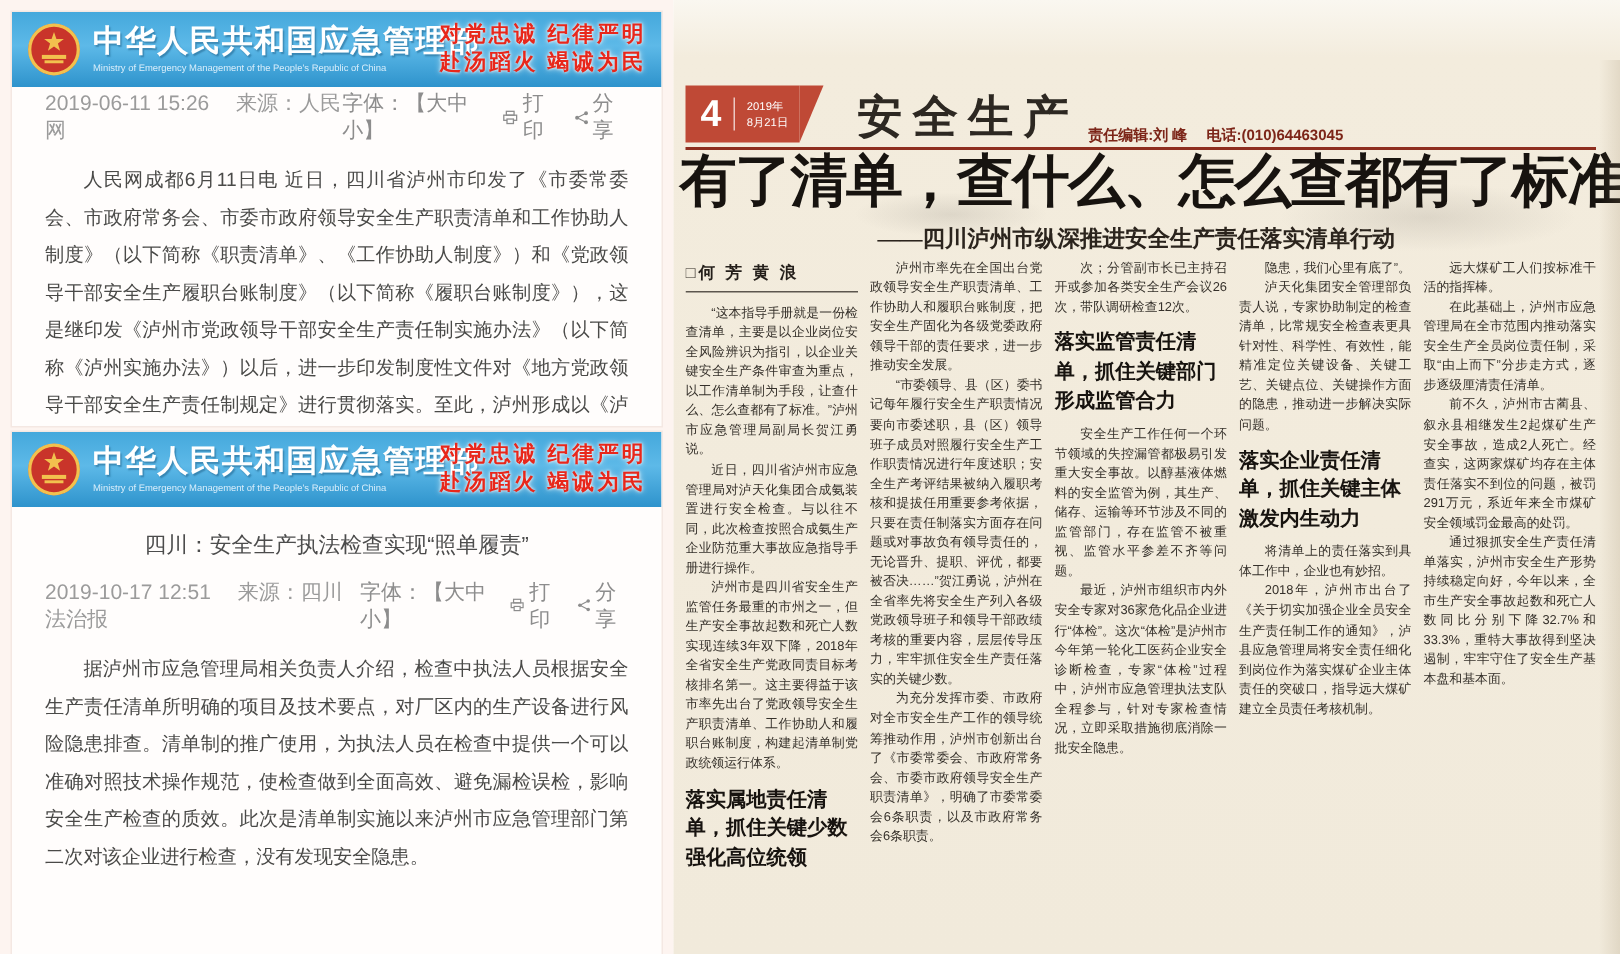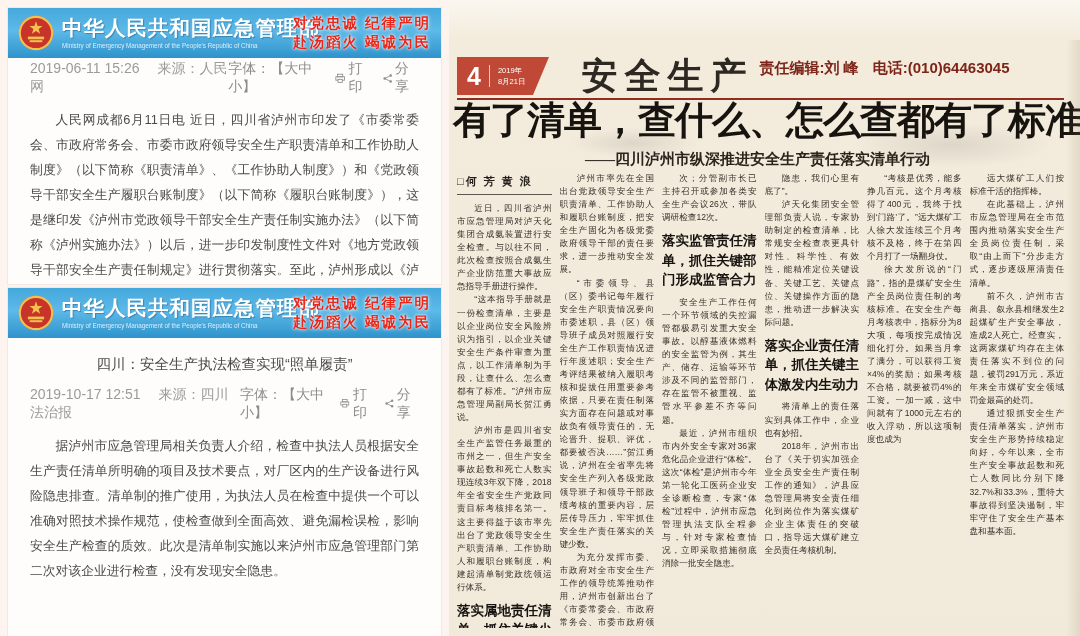--- a/index.html
+++ b/index.html
@@ -39,23 +39,23 @@
         background:linear-gradient(90deg,rgba(0,0,0,0) 0%,rgba(150,130,95,.18) 100%);}
   .mast{position:absolute;left:8px;right:16px;top:54px;height:44px;
         border-bottom:2px solid #8e2e1f;display:flex;align-items:flex-end;gap:0;}
   .page-box{position:relative;display:flex;align-items:center;height:38px;margin-bottom:3px;
         background:#bf4936;color:#fff;padding:0 8px 0 10px;}
   .page-num{font-size:25px;font-weight:bold;line-height:1;}
   .page-date{margin-left:8px;padding-left:8px;border-left:1px solid rgba(255,255,255,.7);
         font-size:7.5px;line-height:1.5;}
   .page-notch{width:0;height:0;margin-bottom:3px;border-top:38px solid #bf4936;
         border-right:16px solid transparent;}
-  .section-name{font-size:36px;font-weight:bold;color:#2d2822;letter-spacing:7px;
-        margin:0 6px 4px 32px;line-height:1;}
-  .editor-info{font-size:15px;color:#7c2518;font-weight:bold;margin-bottom:20px;white-space:nowrap;}
+  .section-name{font-size:30px;font-weight:bold;color:#2d2822;letter-spacing:7px;
+        margin:0 6px 4px 22px;line-height:1;}
+  .editor-info{font-size:10px;color:#7c2518;font-weight:bold;margin-bottom:1px;white-space:nowrap;}
   .editor-info span{margin-right:10px;}
   .headline{position:absolute;left:4px;right:10px;top:95px;text-align:center;
         font-size:38px;font-weight:900;color:#17130f;letter-spacing:-1px;white-space:nowrap;}
   .deck{position:absolute;left:0;right:14px;top:150px;text-align:center;
         font-family:"Liberation Serif",serif;font-weight:bold;font-size:15px;color:#2b241d;}
   .smudge{position:absolute;pointer-events:none;
         background:radial-gradient(ellipse at center,rgba(110,104,96,.16) 0%,rgba(110,104,96,0) 70%);}
   .smudge-a{right:28px;top:122px;width:200px;height:46px;}
   .smudge-b{left:120px;top:128px;width:130px;height:30px;}
   .columns{position:absolute;left:8px;right:16px;top:172px;height:456px;
@@ -198,22 +198,22 @@
         <span>电话:(010)64463045</span>
       </div>
     </div>
 
     <div class="headline">有了清单，查什么、怎么查都有了标准</div>
     <div class="deck">——四川泸州市纵深推进安全生产责任落实清单行动</div>
 
     <div class="columns">
         <div class="ncol">
           <div class="byline">□何 芳 黄 浪</div>
+          <p class="np">“这本指导手册就是一份检查清单，主要是以企业岗位安全风险辨识为指引，以企业关键安全生产条件审查为重点，以工作清单制为手段，让查什么、怎么查都有了标准。”泸州市应急管理局副局长贺江勇说。</p>
           <p class="np">近日，四川省泸州市应急管理局对泸天化集团合成氨装置进行安全检查。与以往不同，此次检查按照合成氨生产企业防范重大事故应急指导手册进行操作。</p>
-          <p class="np">“这本指导手册就是一份检查清单，主要是以企业岗位安全风险辨识为指引，以企业关键安全生产条件审查为重点，以工作清单制为手段，让查什么、怎么查都有了标准。”泸州市应急管理局副局长贺江勇说。</p>
           <p class="np">泸州市是四川省安全生产监管任务最重的市州之一，但生产安全事故起数和死亡人数实现连续3年双下降，2018年全省安全生产党政同责目标考核排名第一。这主要得益于该市率先出台了党政领导安全生产职责清单、工作协助人和履职台账制度，构建起清单制党政统领运行体系。</p>
           <h3 class="nsub">落实属地责任清单，抓住关键少数强化高位统领</h3>
         </div>
         <div class="ncol">
           <p class="np">泸州市率先在全国出台党政领导安全生产职责清单、工作协助人和履职台账制度，把安全生产固化为各级党委政府领导干部的责任要求，进一步推动安全发展。</p>
           <p class="np">“市委领导、县（区）委书记每年履行安全生产职责情况要向市委述职，县（区）领导班子成员对照履行安全生产工作职责情况进行年度述职；安全生产考评结果被纳入履职考核和提拔任用重要参考依据，只要在责任制落实方面存在问题或对事故负有领导责任的，无论晋升、提职、评优，都要被否决……”贺江勇说，泸州在全省率先将安全生产列入各级党政领导班子和领导干部政绩考核的重要内容，层层传导压力，牢牢抓住安全生产责任落实的关键少数。</p>
           <p class="np">为充分发挥市委、市政府对全市安全生产工作的领导统筹推动作用，泸州市创新出台了《市委常委会、市政府常务会、市委市政府领导安全生产职责清单》，明确了市委常委会6条职责，以及市政府常务会6条职责。</p>
         </div>
         <div class="ncol">
           <p class="np">次；分管副市长已主持召开或参加各类安全生产会议26次，带队调研检查12次。</p>
@@ -222,24 +222,20 @@
           <p class="np">最近，泸州市组织市内外安全专家对36家危化品企业进行“体检”。这次“体检”是泸州市今年第一轮化工医药企业安全诊断检查，专家“体检”过程中，泸州市应急管理执法支队全程参与，针对专家检查情况，立即采取措施彻底消除一批安全隐患。</p>
         </div>
         <div class="ncol">
           <p class="np">隐患，我们心里有底了”。</p>
           <p class="np">泸天化集团安全管理部负责人说，专家协助制定的检查清单，比常规安全检查表更具针对性、科学性、有效性，能精准定位关键设备、关键工艺、关键点位、关键操作方面的隐患，推动进一步解决实际问题。</p>
           <h3 class="nsub">落实企业责任清单，抓住关键主体激发内生动力</h3>
           <p class="np">将清单上的责任落实到具体工作中，企业也有妙招。</p>
           <p class="np">2018年，泸州市出台了《关于切实加强企业全员安全生产责任制工作的通知》，泸县应急管理局将安全责任细化到岗位作为落实煤矿企业主体责任的突破口，指导远大煤矿建立全员责任考核机制。</p>
         </div>
         <div class="ncol">
-          <p class="np">“考核是优秀，能多挣几百元。这个月考核得了400元，我终于找到‘门路’了。”远大煤矿工人徐大发连续三个月考核不及格，终于在第四个月打了一场翻身仗。</p>
-          <p class="np">徐大发所说的“门路”，指的是煤矿安全生产全员岗位责任制的考核标准。在安全生产每月考核表中，指标分为8大项，每项按完成情况细化打分。如果当月拿了满分，可以获得工资×4%的奖励；如果考核不合格，就要被罚4%的工资。一加一减，这中间就有了1000元左右的收入浮动，所以这项制度也成为</p>
-        </div>
-        <div class="ncol">
           <p class="np">远大煤矿工人们按标准干活的指挥棒。</p>
           <p class="np">在此基础上，泸州市应急管理局在全市范围内推动落实安全生产全员岗位责任制，采取“由上而下”分步走方式，逐步逐级厘清责任清单。</p>
           <p class="np">前不久，泸州市古蔺县、叙永县相继发生2起煤矿生产安全事故，造成2人死亡。经查实，这两家煤矿均存在主体责任落实不到位的问题，被罚291万元，系近年来全市煤矿安全领域罚金最高的处罚。</p>
           <p class="np">通过狠抓安全生产责任清单落实，泸州市安全生产形势持续稳定向好，今年以来，全市生产安全事故起数和死亡人数同比分别下降32.7%和33.3%，重特大事故得到坚决遏制，牢牢守住了安全生产基本盘和基本面。</p>
         </div>
       </div>
   </div>
 </div>
 
 </body></html>

